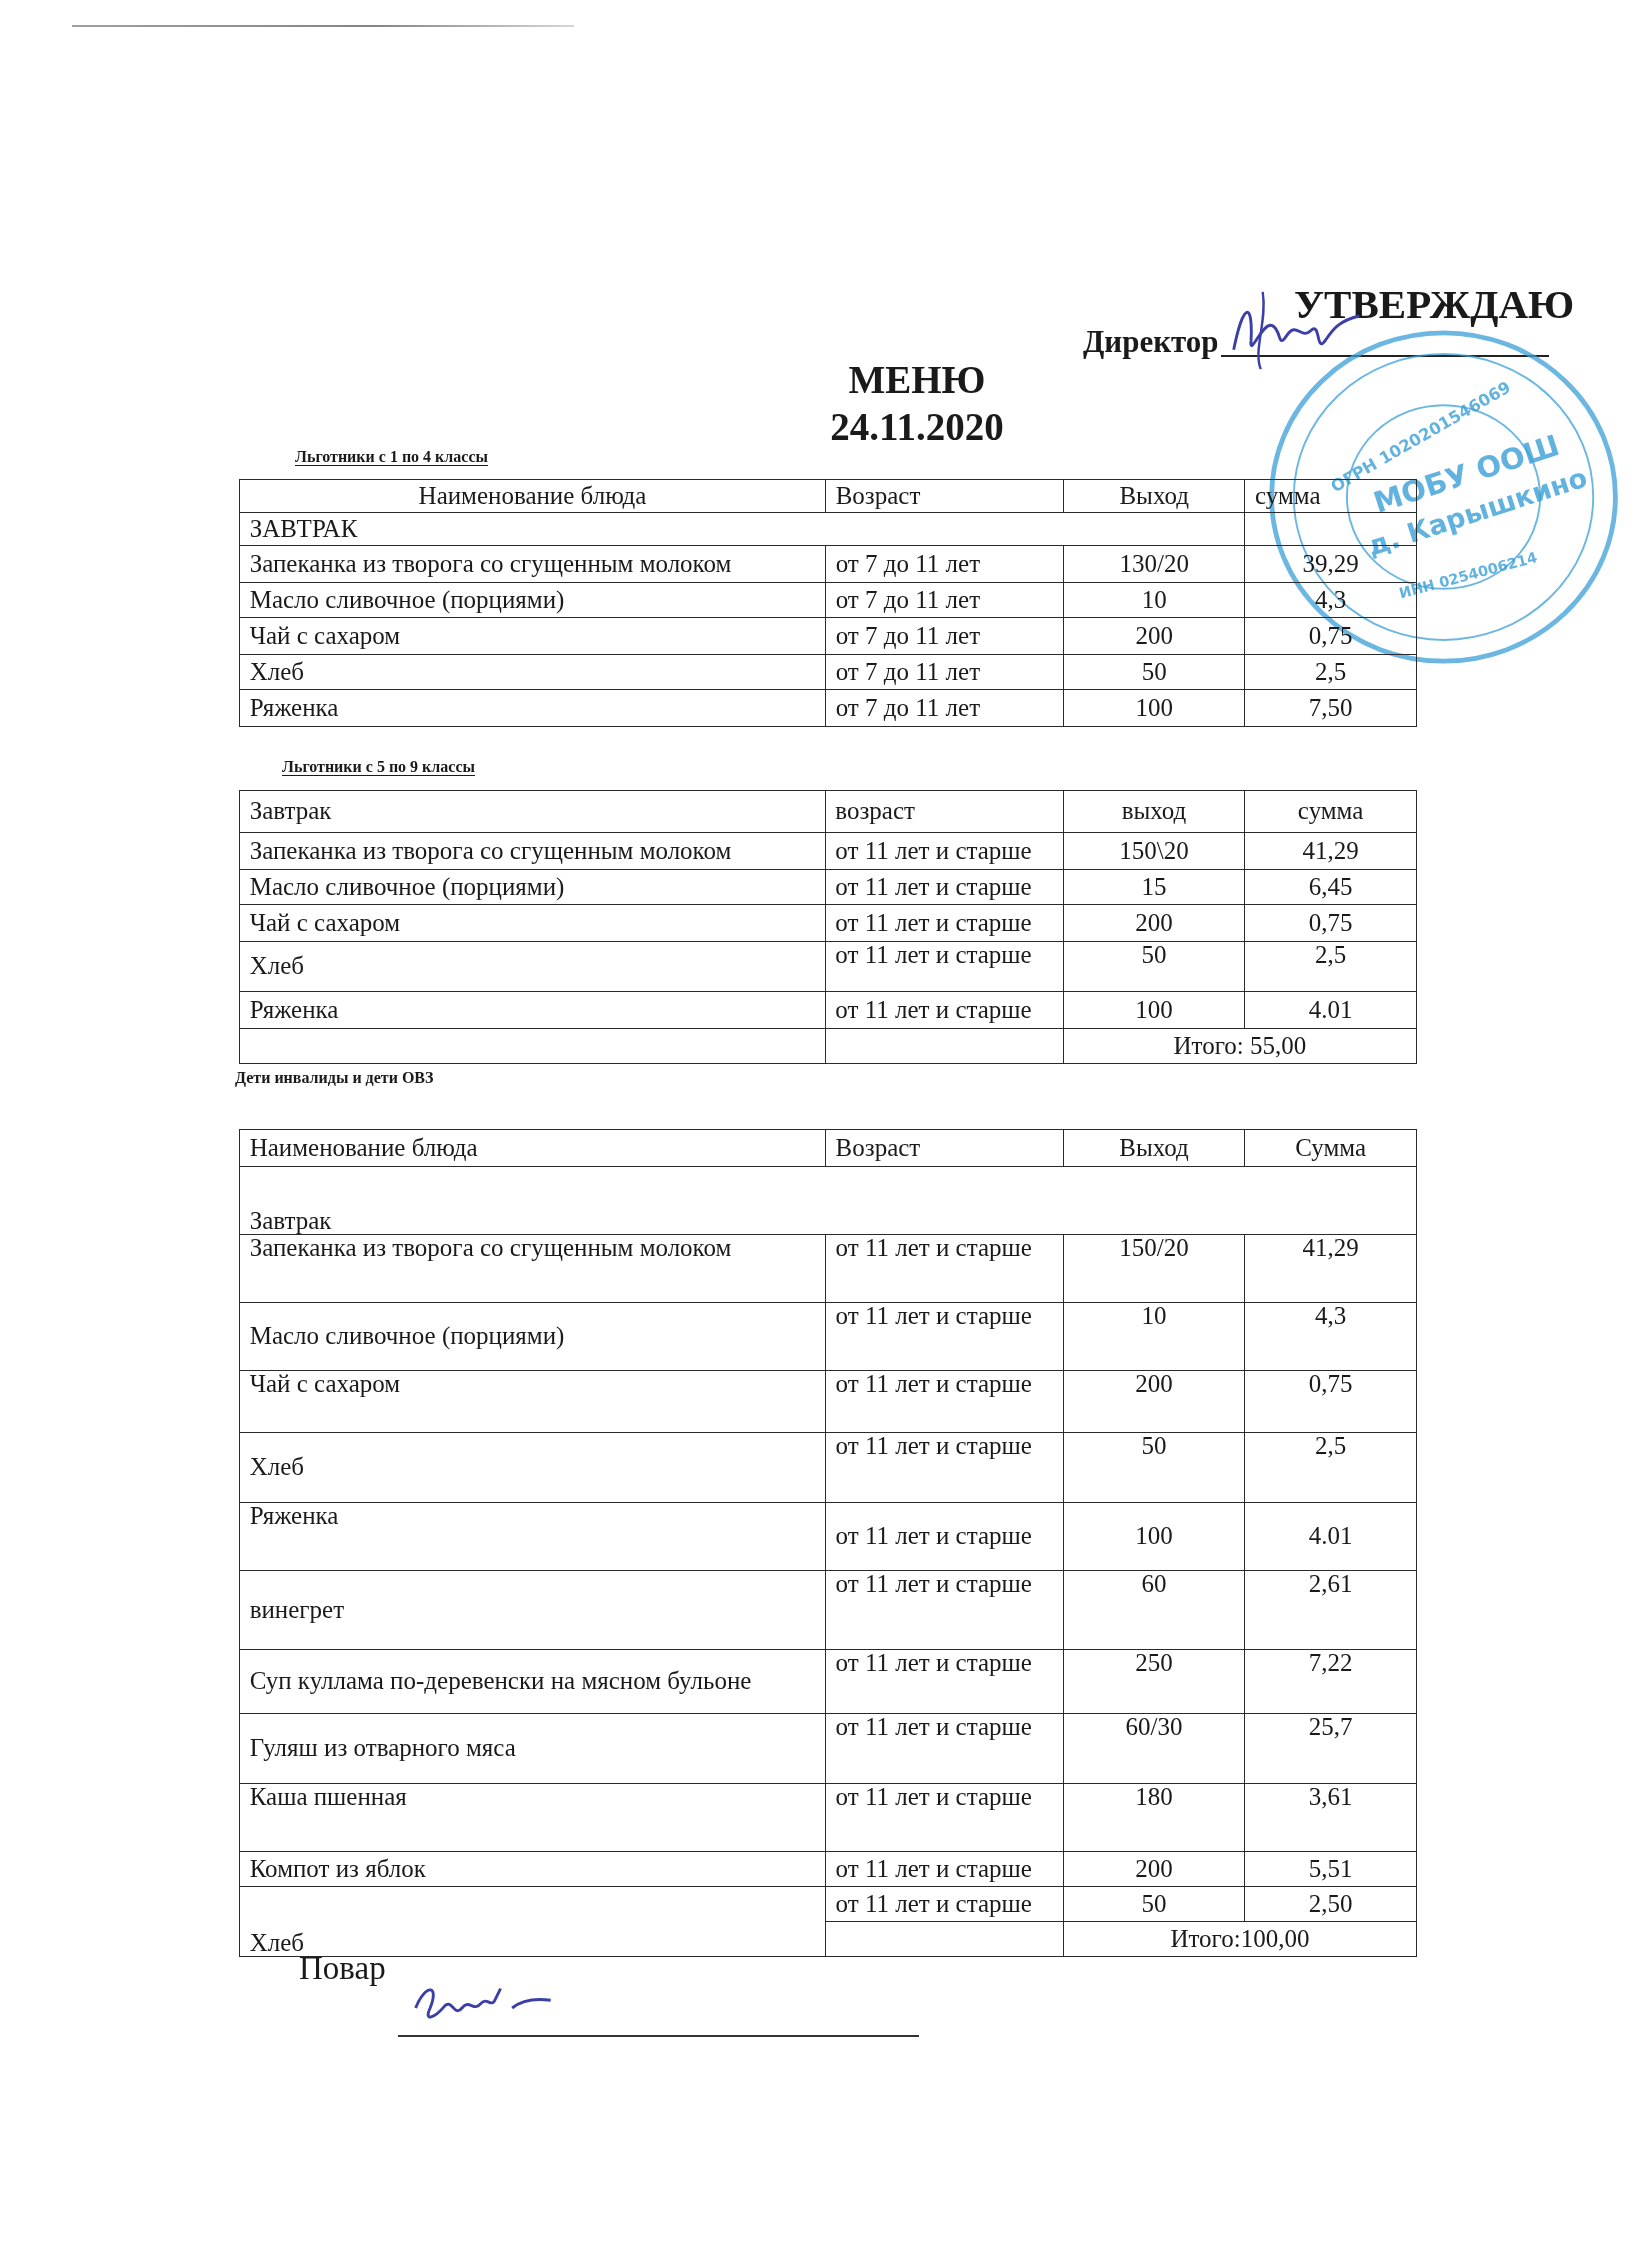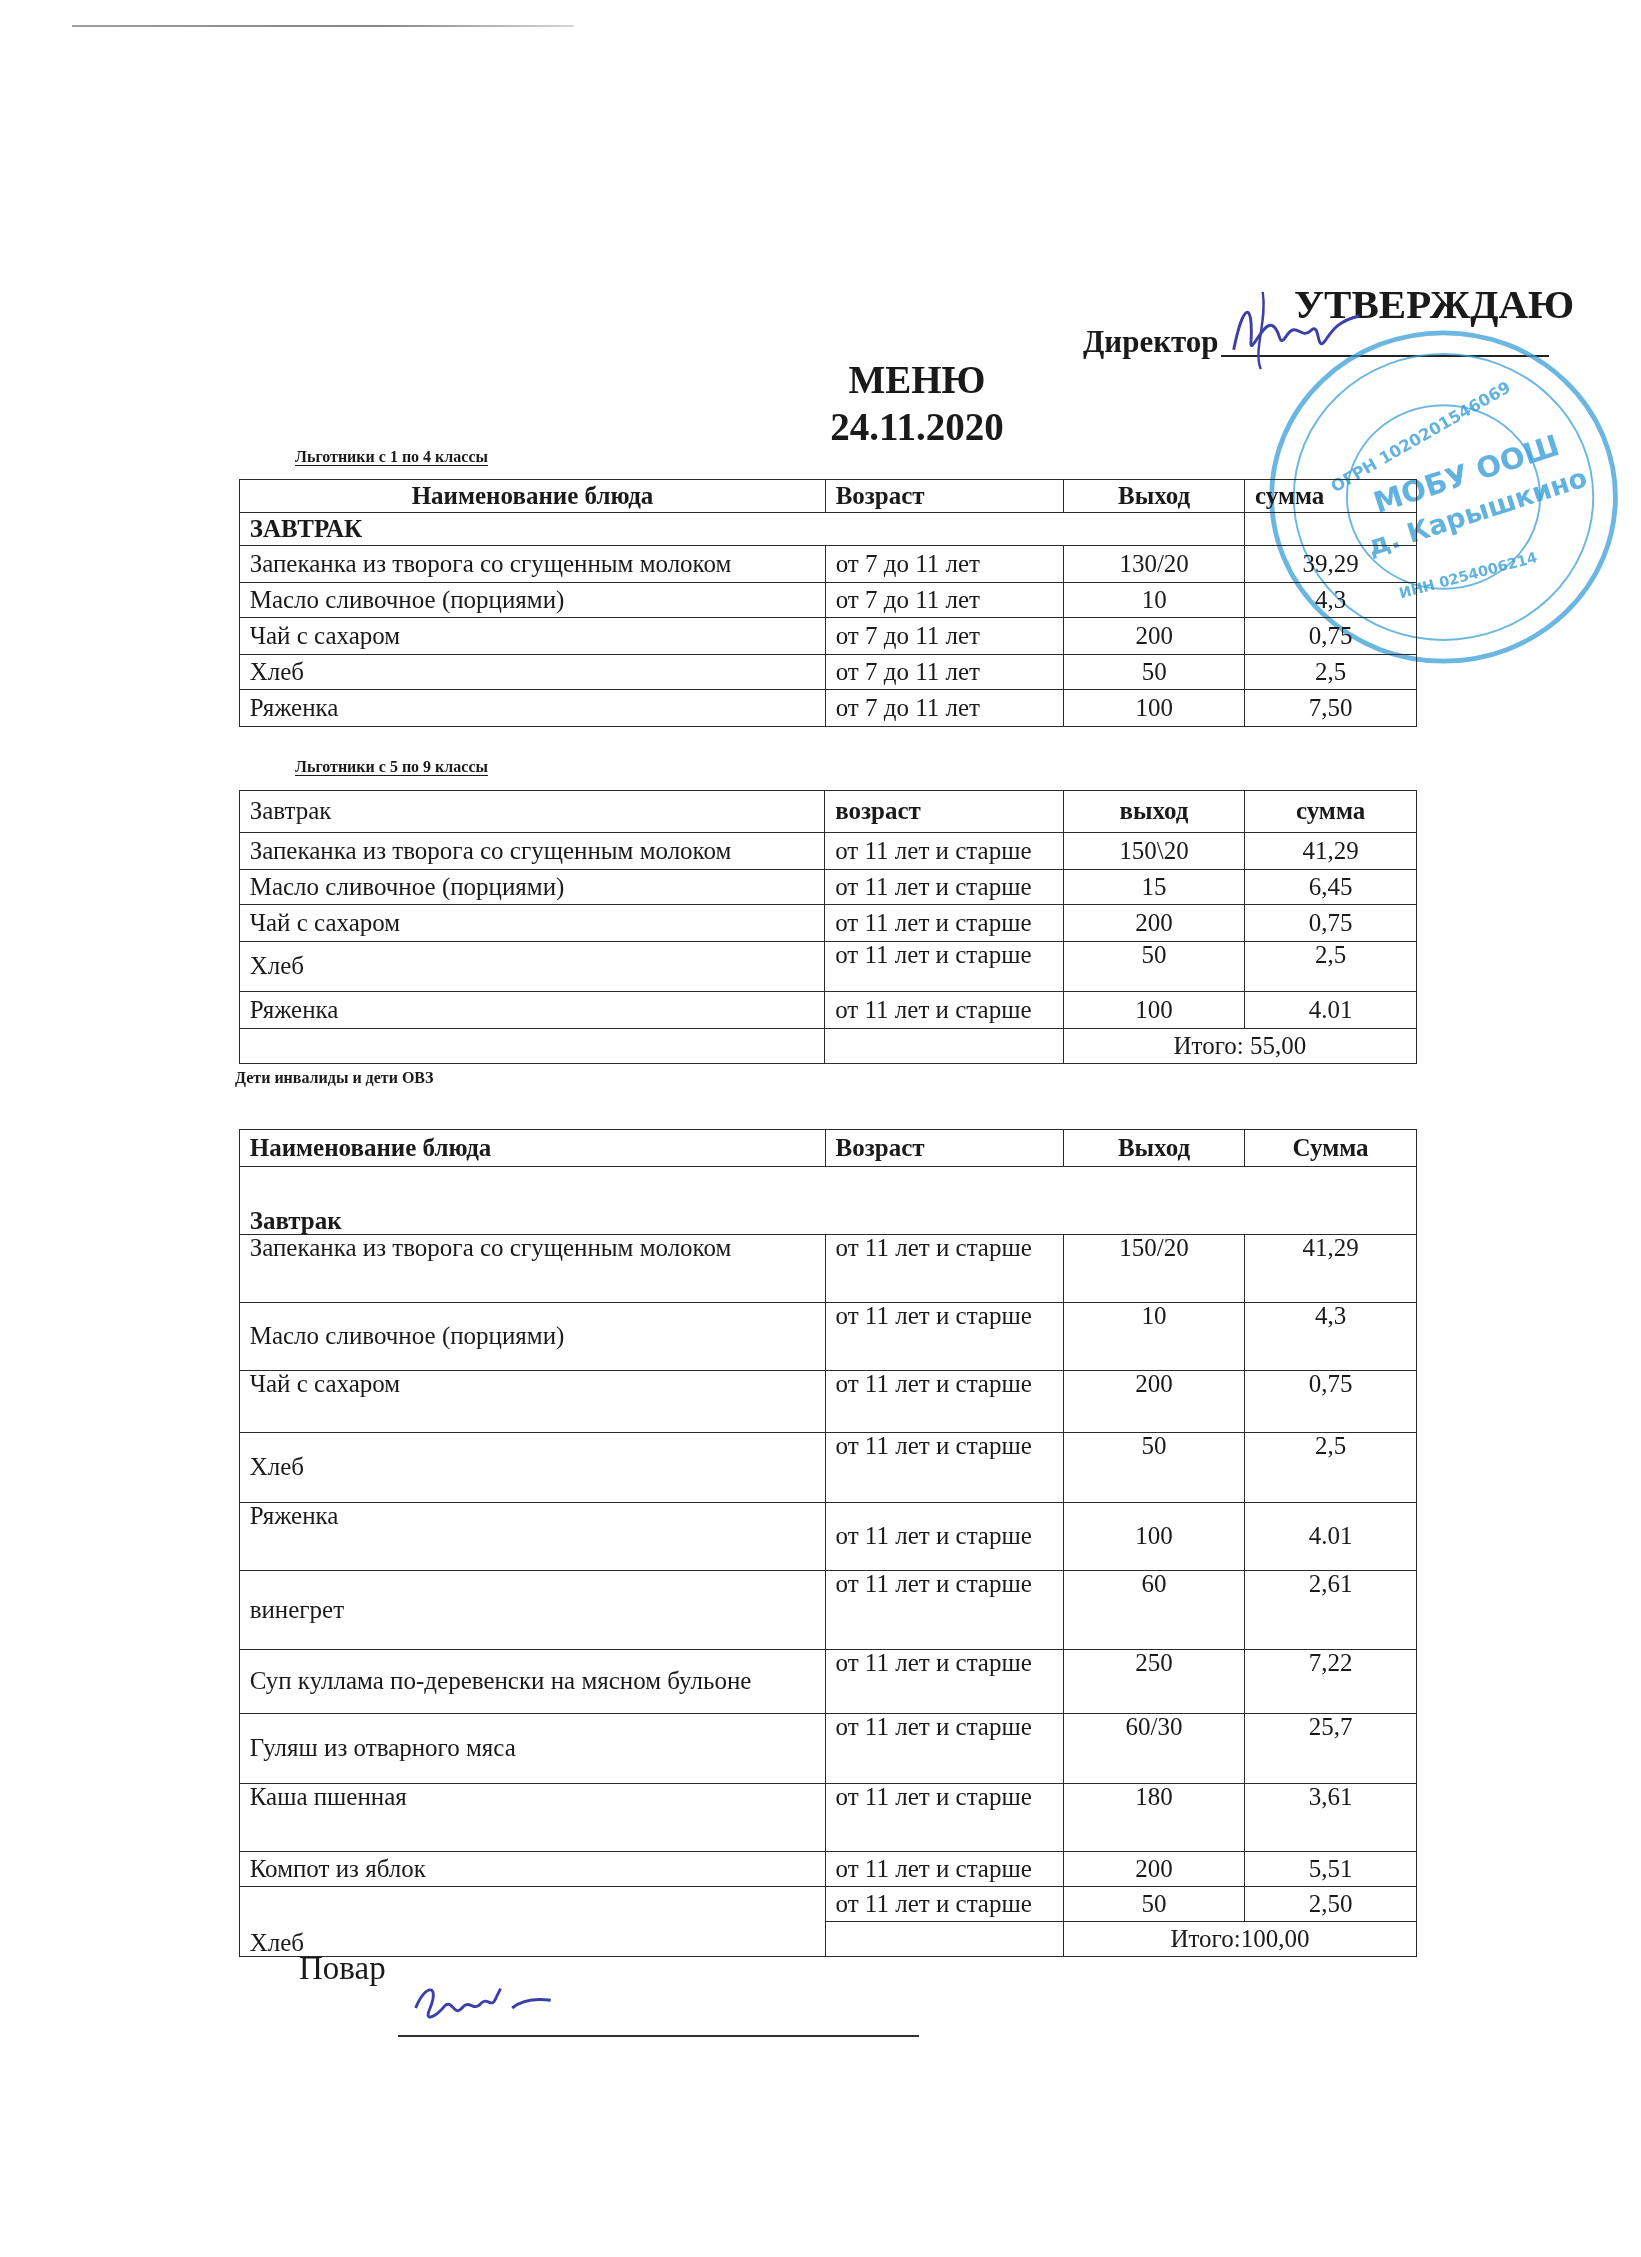--- a/index.html
+++ b/index.html
@@ -13,21 +13,21 @@
   .menu-title { position:absolute; left:0; width:1834px; top:357px; text-align:center; font-size:39px; font-weight:bold; }
   .menu-date { position:absolute; left:0; width:1834px; top:404px; text-align:center; font-size:39px; font-weight:bold; }
   .section-label { position:absolute; font-size:16px; font-weight:bold; text-decoration:underline; text-underline-offset:2.9px; }
   .section-label.plain { text-decoration:none; }
   table.menu { position:absolute; left:239px; width:1178px; border-collapse:collapse; font-size:25px; }
   table.menu td { border:1.9px solid #2a2a2a; padding:0 9.7px; vertical-align:middle; line-height:1.05; }
   .c1 { width:579px; }
   .c2 { width:222px; }
   .c3 { width:164px; text-align:center;margin-top:32px; }
   .c4 { width:154px; text-align:center; }
-  .hdr { font-weight:bold; }
+  .hdr { font-weight:normal; }
   .hdr.center { text-align:center; }
   .left { text-align:left !important; }
   .top { vertical-align:top !important; }
   .bottom { vertical-align:bottom !important; }
   .total { text-align:center; }
   .stamp { position:absolute; left:1260px; top:323px; width:367px; height:348px; pointer-events:none; }
   .sig { position:absolute; pointer-events:none; }
   .cook { position:absolute; left:299px; top:1950px; font-size:33px; }
   .cook-line { position:absolute; left:398px; top:2035px; width:521px; height:1.9px; background:#333; }
 </style>
@@ -100,21 +100,21 @@
   </tr>
   <tr style="height:37px;">
     <td class="c1">Ряженка</td>
     <td class="c2">от 7 до 11 лет</td>
     <td class="c3">100</td>
     <td class="c4">7,50</td>
   </tr>
 </tbody>
   </table>
 
-<div class="section-label" style="left:295px;top:758px;">Льготники с 5 по 9 классы</div>
+<div class="section-label" style="left:282px;top:758px;">Льготники с 5 по 9 классы</div>
 <table class="menu" style="top:790px;">
   <tbody>
       <tr style="height:42px;">
     <td class="c1">Завтрак</td>
     <td class="c2 hdr">возраст</td>
     <td class="c3 hdr">выход</td>
     <td class="c4 hdr">сумма</td>
   </tr>
   <tr style="height:37px;">
     <td class="c1">Запеканка из творога со сгущенным молоком</td>

